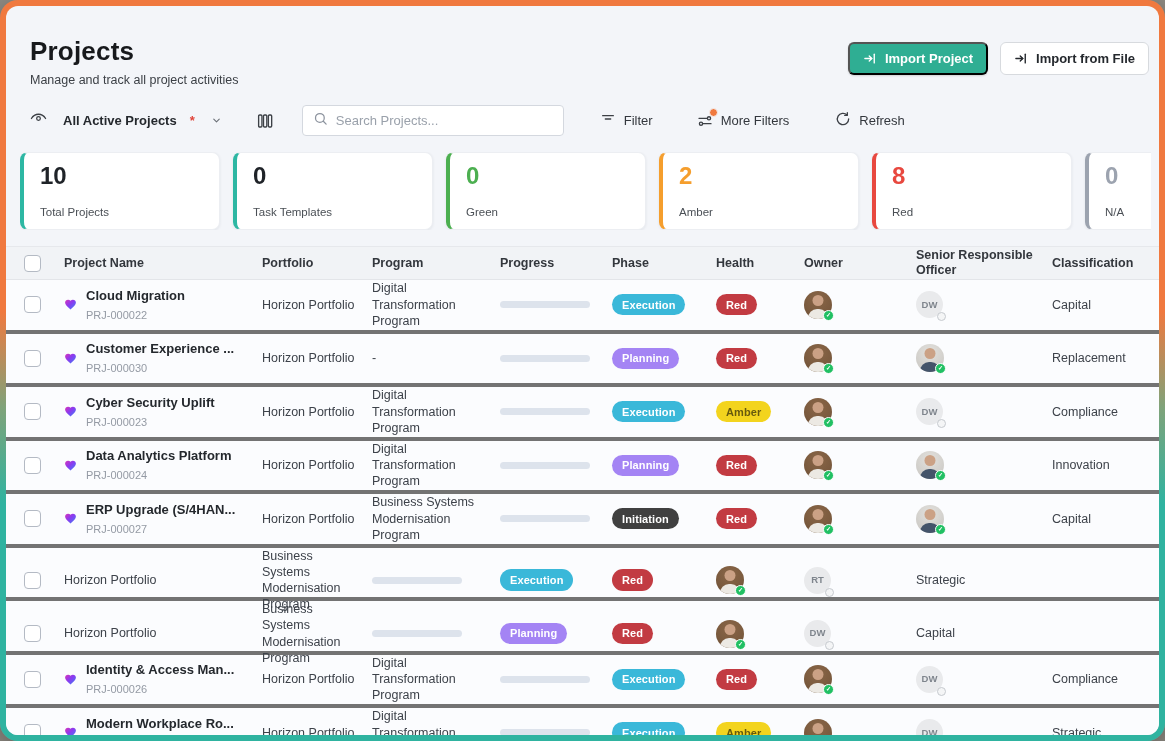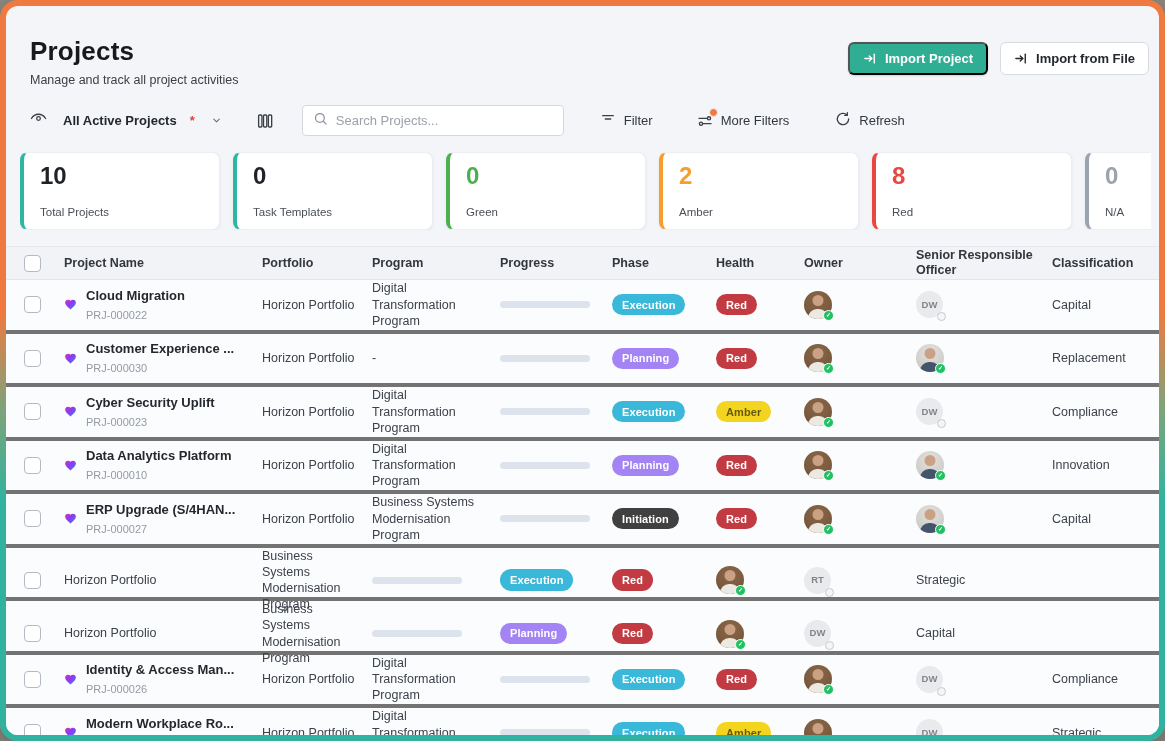--- a/index.html
+++ b/index.html
@@ -375,21 +375,21 @@
               <div class="checkbox"></div>
             </div>
             <div class="cell c-name">
               <span class="heart">
                 <svg width="13" height="13" viewBox="0 0 24 24">
                   <path fill="url(#heartGrad)" d="M12 21.35l-1.45-1.32C5.4 15.36 2 12.28 2 8.5 2 5.42 4.42 3 7.5 3c1.74 0 3.41.81 4.5 2.09C13.09 3.81 14.76 3 16.5 3 19.58 3 22 5.42 22 8.5c0 3.78-3.4 6.86-8.55 11.54L12 21.35z"></path>
                 </svg>
               </span>
               <div>
                 <div class="pname">Data Analytics Platform</div>
-                <div class="pid">PRJ-000010</div>
+                <div class="pid">PRJ-000024</div>
               </div>
             </div>
             <div class="cell">Horizon Portfolio</div>
             <div class="cell">Digital Transformation Program</div>
             <div class="cell">
               <div class="progress"></div>
             </div>
             <div class="cell"><span class="pill" style="background: rgb(164, 132, 244); color: rgb(255, 255, 255);">Planning</span></div>
             <div class="cell"><span class="pill" style="background: rgb(194, 59, 66); color: rgb(255, 255, 255);">Red</span></div>
             <div class="cell">

